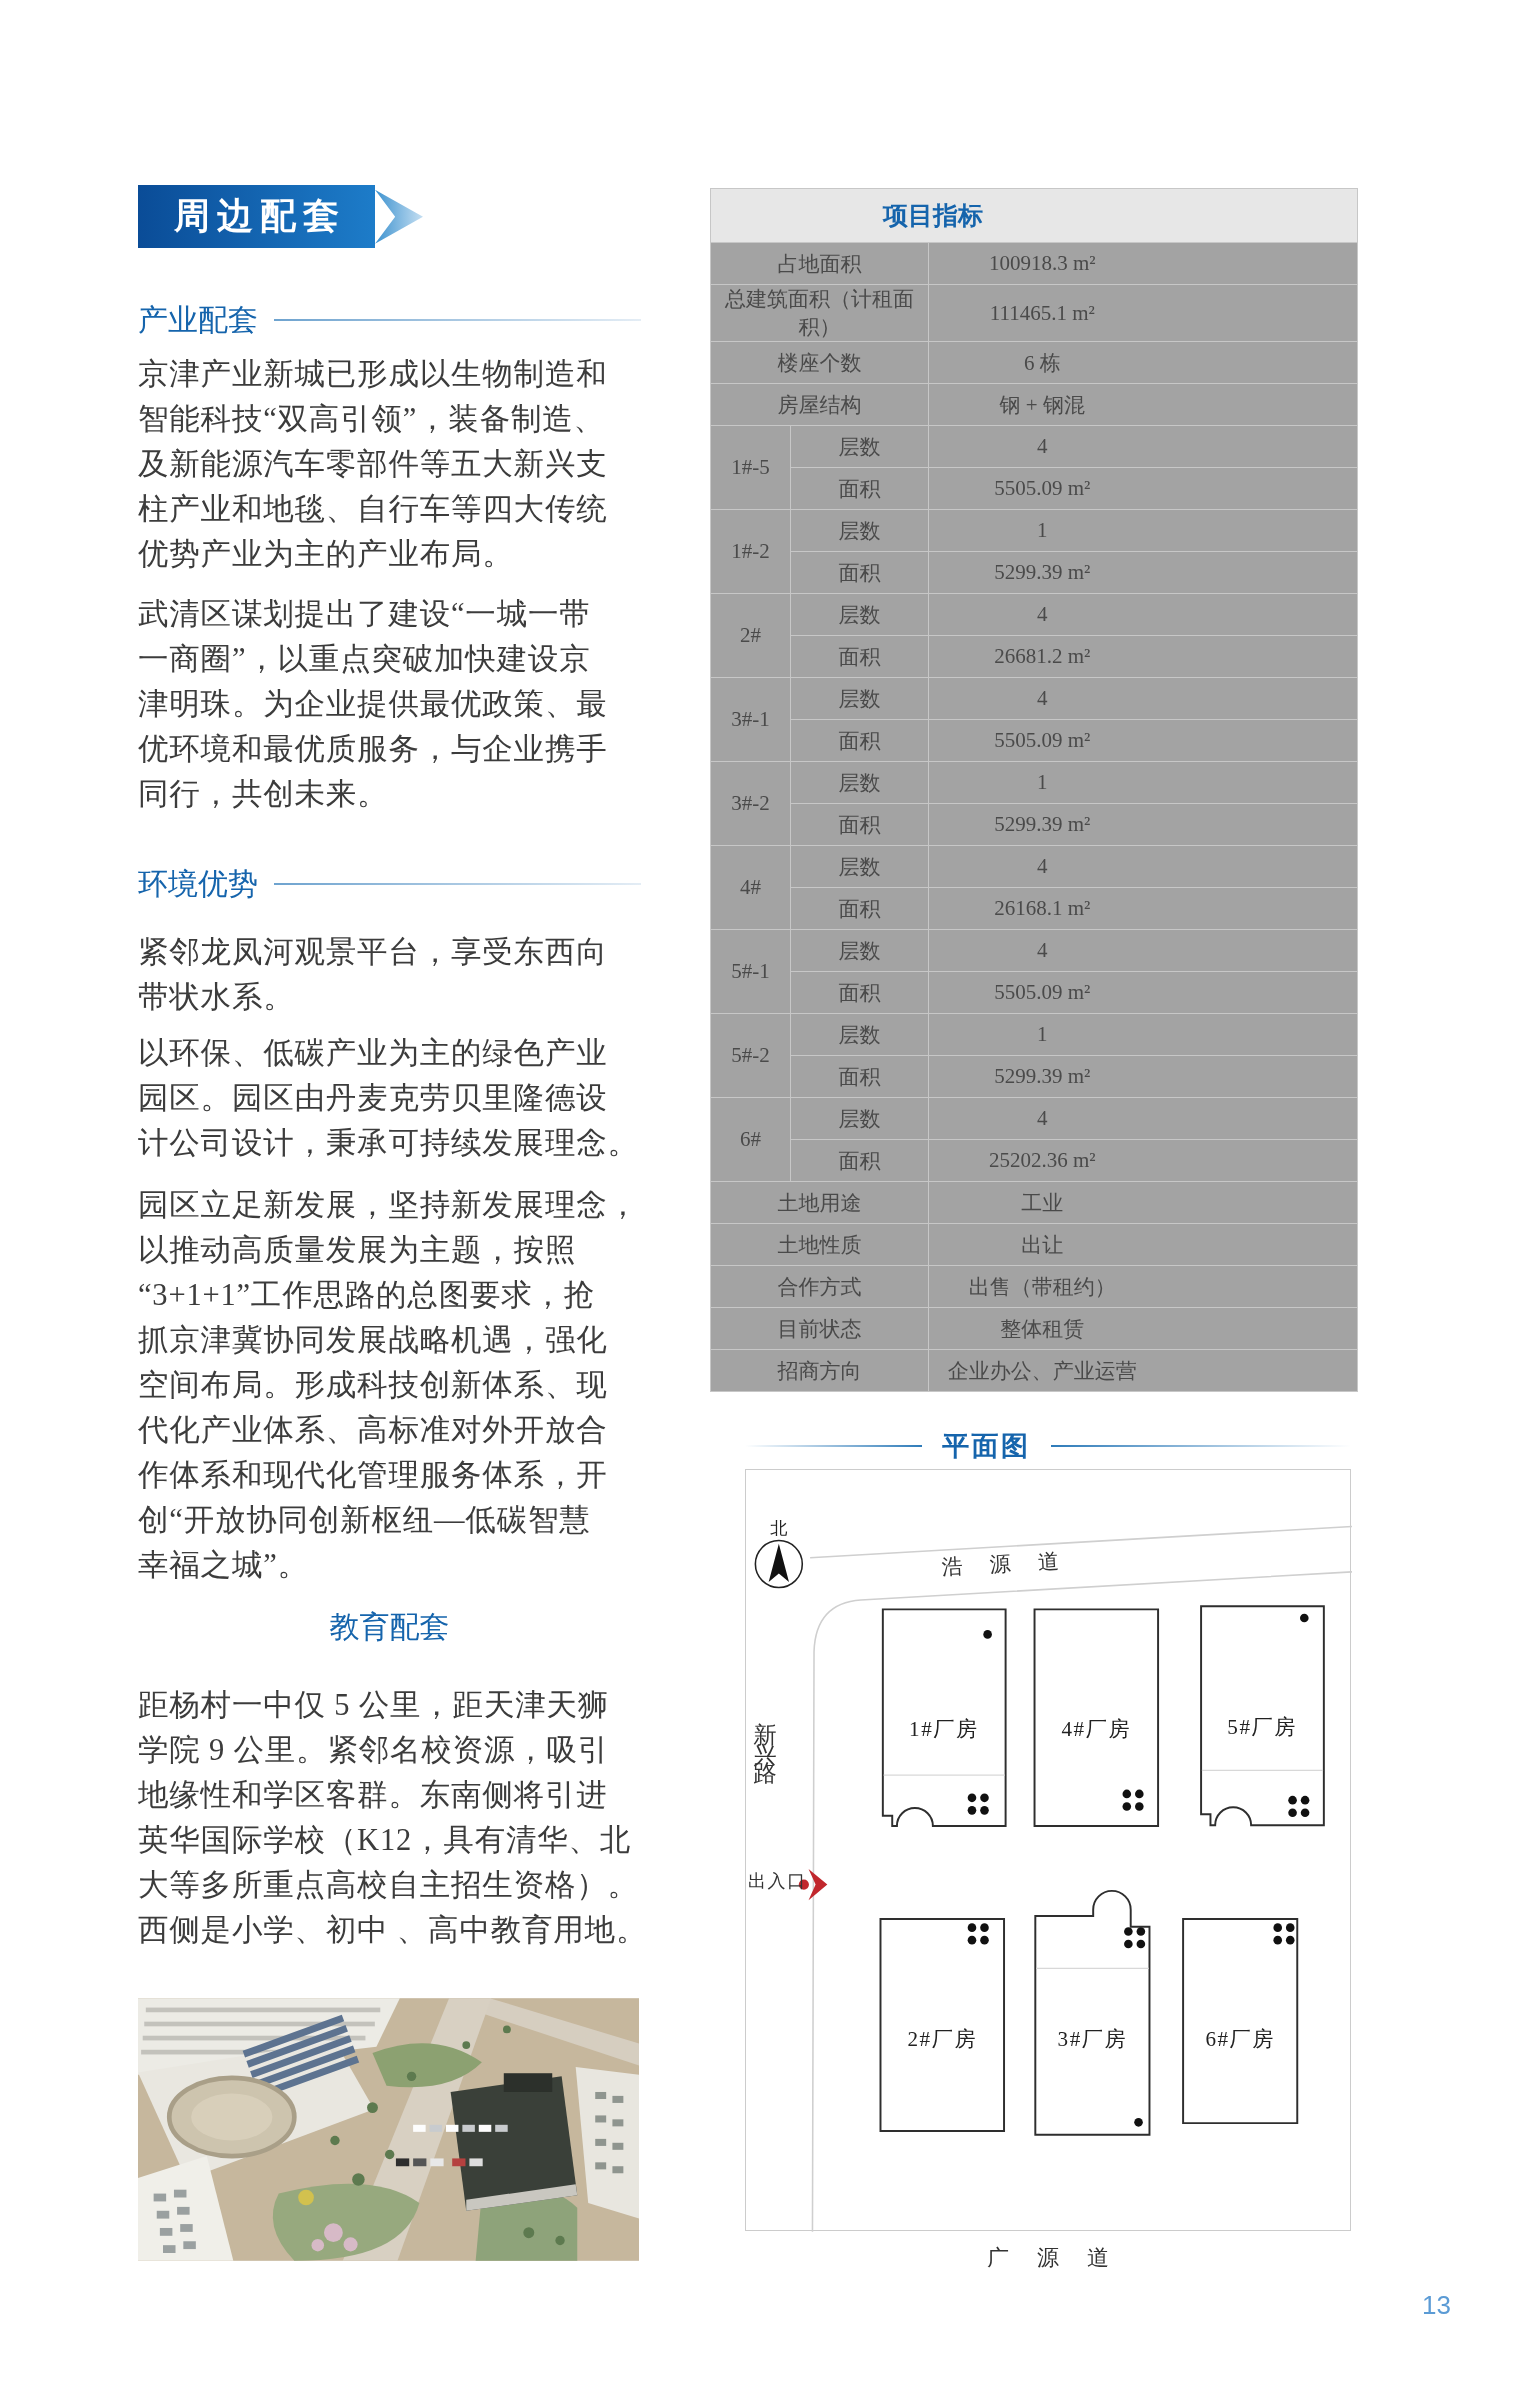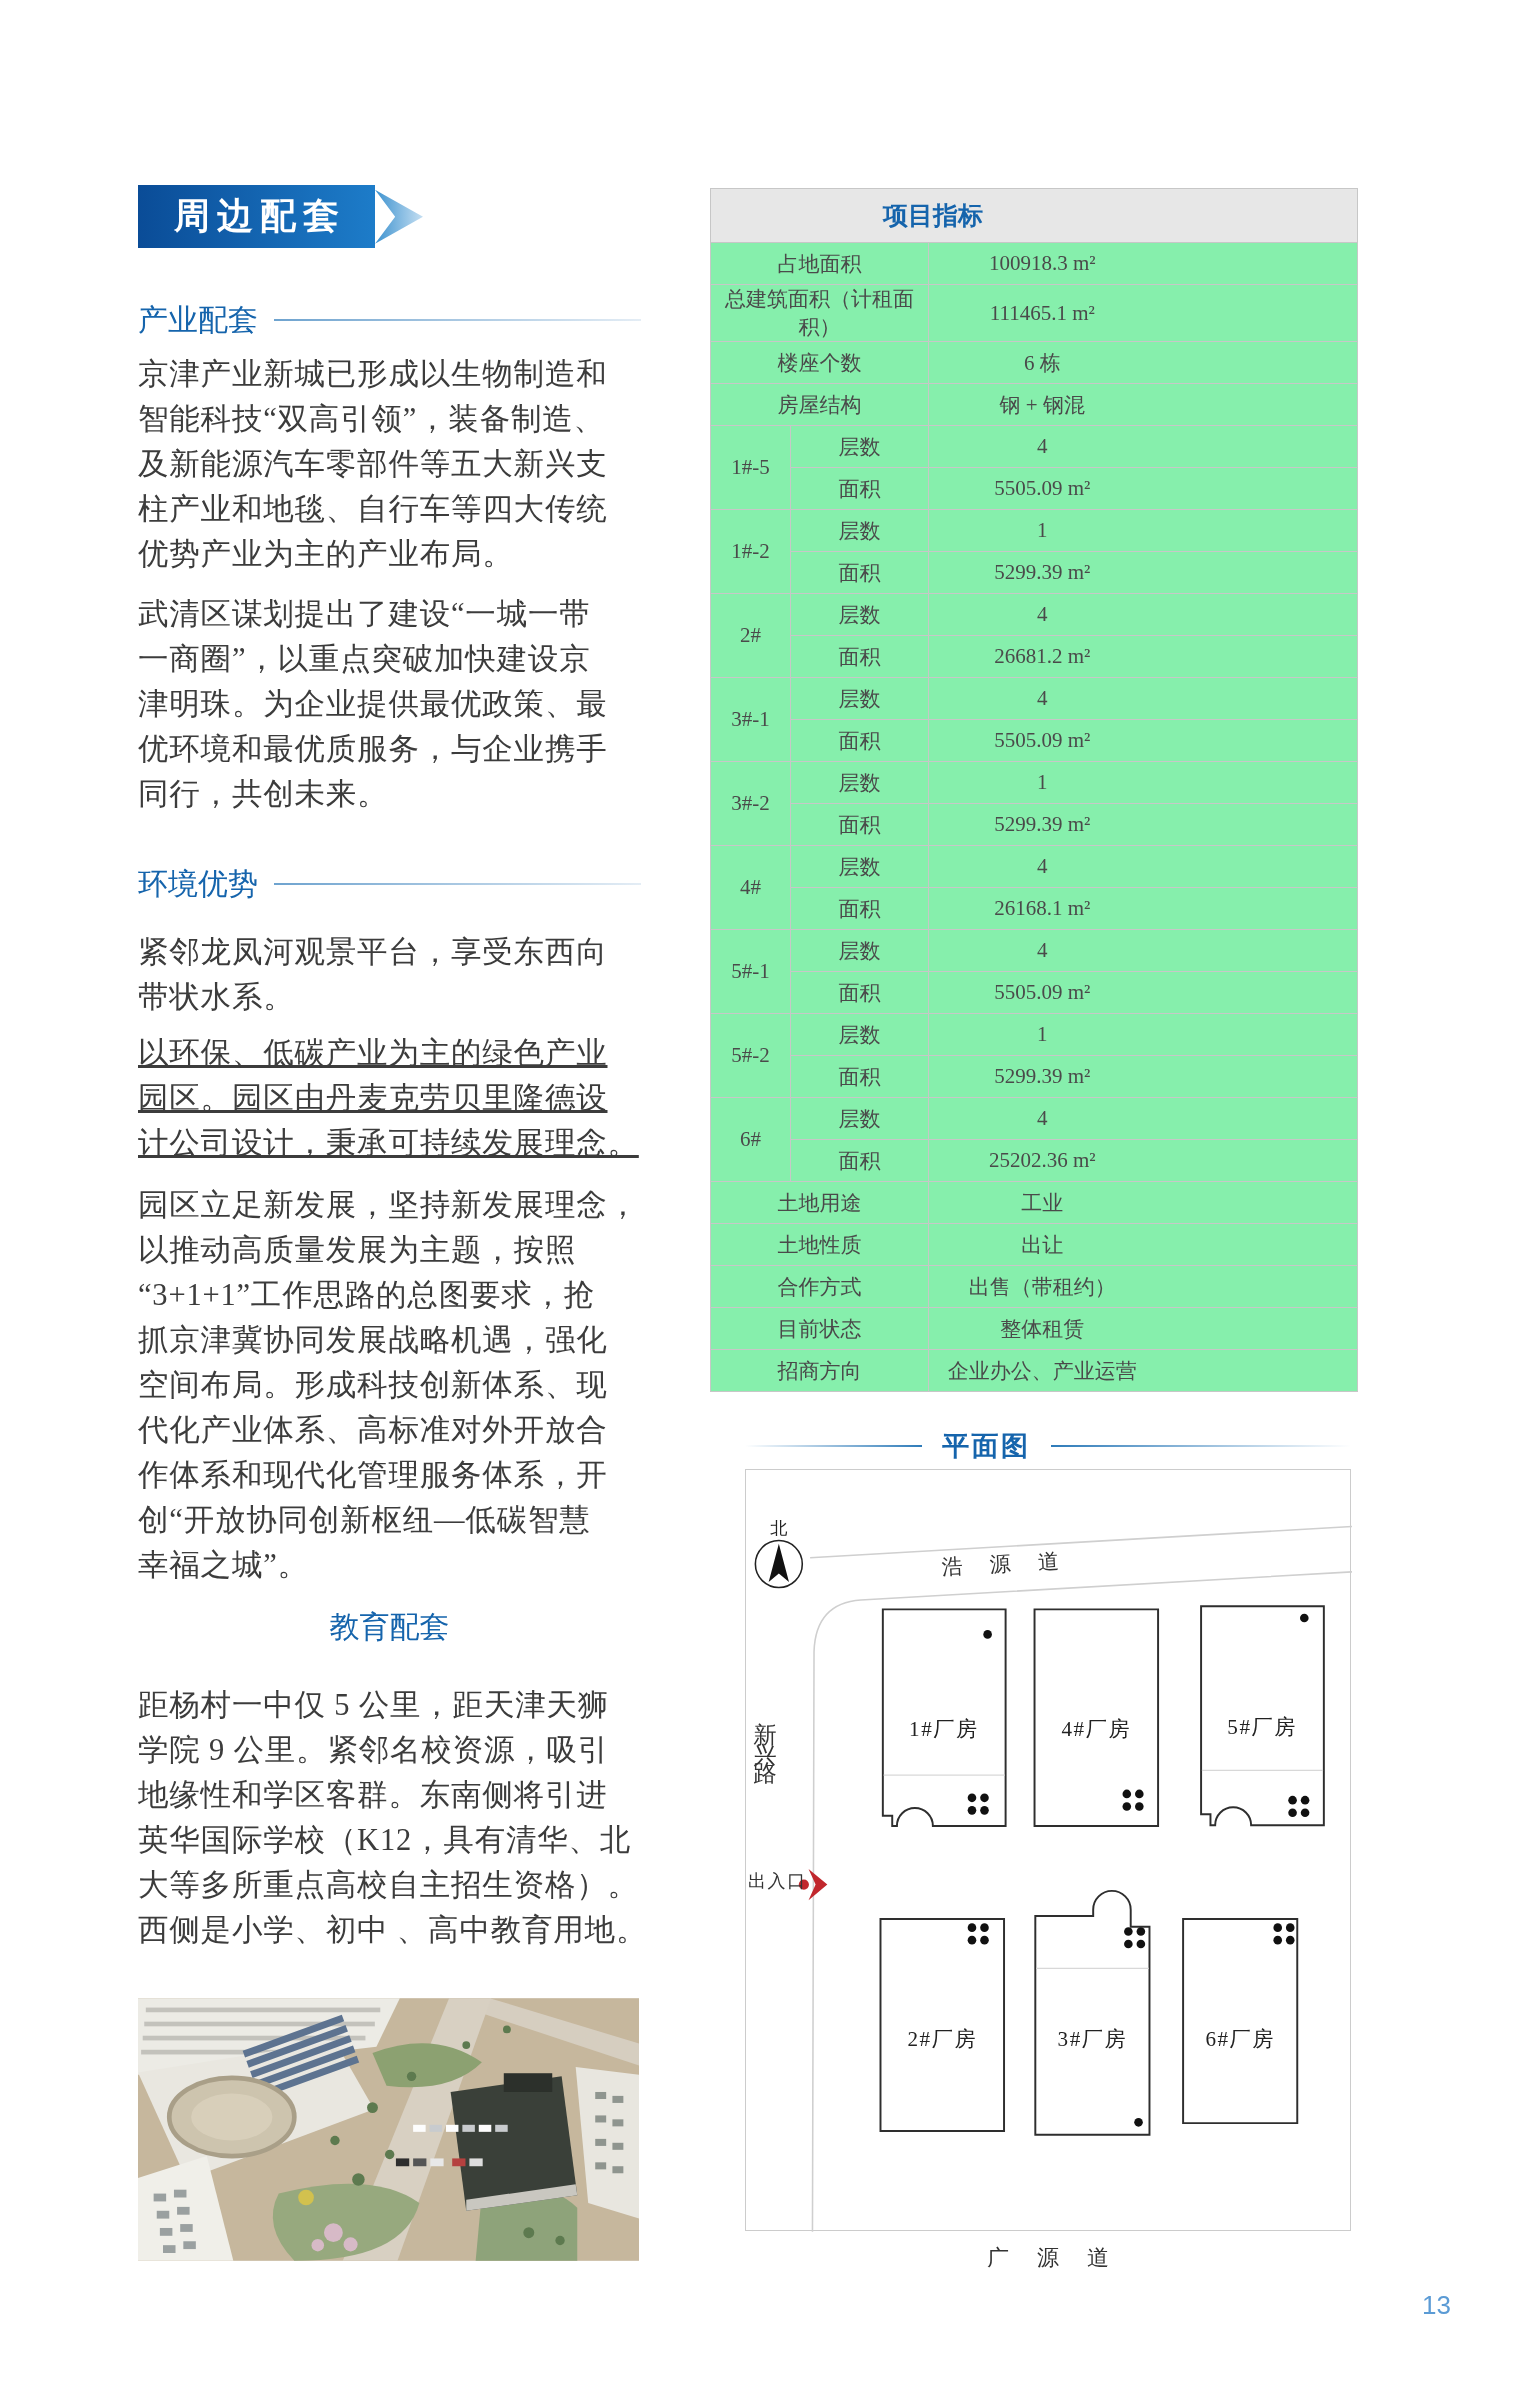--- a/index.html
+++ b/index.html
@@ -17,27 +17,27 @@
   .badge-arrow{position:absolute;left:237px;top:4.7px;width:48px;height:54px;
                background:linear-gradient(90deg,#3d92cf,#c5dff2);
                clip-path:polygon(0 0,100% 50%,0 100%,42% 50%);}
   .sec-h{display:flex;align-items:center;gap:15.6px;margin:0;}
   .sec-h .t{font-family:"Liberation Sans",sans-serif;font-weight:normal;
             font-size:30px;color:#1564ac;line-height:38px;white-space:nowrap;}
   .sec-h .ln{flex:1;height:2.3px;background:linear-gradient(90deg,#6ea3cf,#e4edf5);}
   .para{font-size:30.5px;line-height:45px;color:#3c3c3c;letter-spacing:0.8px;
         white-space:pre;margin:0;}
   .mt-h1{margin-top:53px;}.mt-p1{margin-top:12.5px;}.mt-p2{margin-top:15.6px;}
-  .mt-h2{margin-top:48px;}.mt-p3{margin-top:26.6px;}.mt-p4{margin-top:11px;text-decoration:underline;}
+  .mt-h2{margin-top:48px;}.mt-p3{margin-top:26.6px;}.mt-p4{margin-top:11px;}
   .mt-p5{margin-top:17px;}.mt-h3{margin-top:20px;flex-direction:column;}.mt-p6{margin-top:22px;}
   .photo{margin-top:45px;width:501px;height:263px;overflow:hidden;}
 
   
   .spec-table{position:absolute;left:710px;top:188px;width:648px;
-              border-collapse:collapse;table-layout:fixed;background:#86efac;
+              border-collapse:collapse;table-layout:fixed;background:#a3a3a3;
               font-family:"Liberation Serif",serif;color:#4a4a4a;}
   .spec-table td{border:0.8px solid #c7c7c7;height:41px;text-align:center;
                  font-size:21px;padding:0;}
   .spec-table td.hdr{height:53px;background:#e7e7e7;
                      font-family:"Liberation Sans",sans-serif;font-weight:bold;
                      font-size:25px;color:#1564ac;padding-right:202px;}
   .spec-table td.val{border-right:none;}
   .spec-table td.pad{border-left:none;}
 
   

